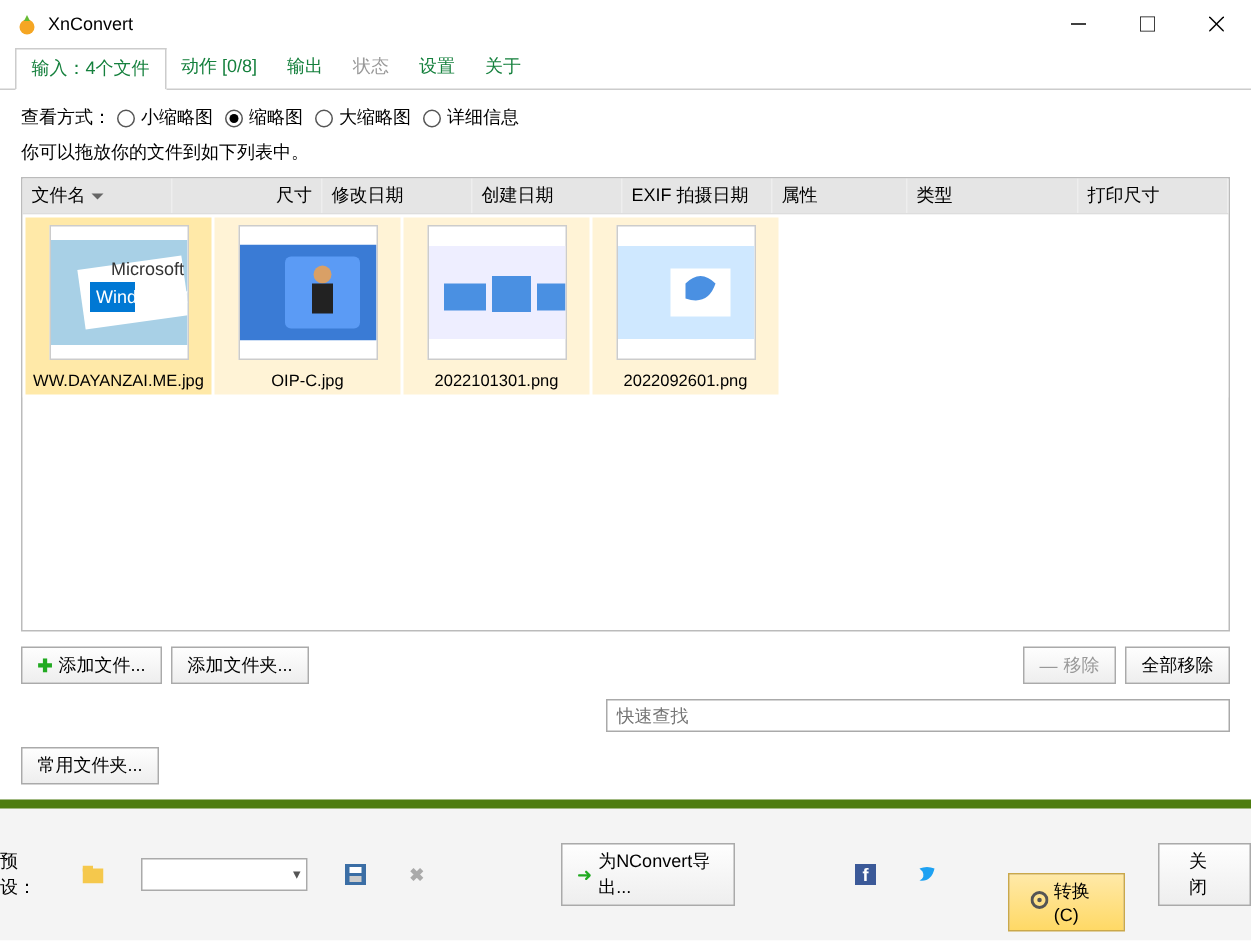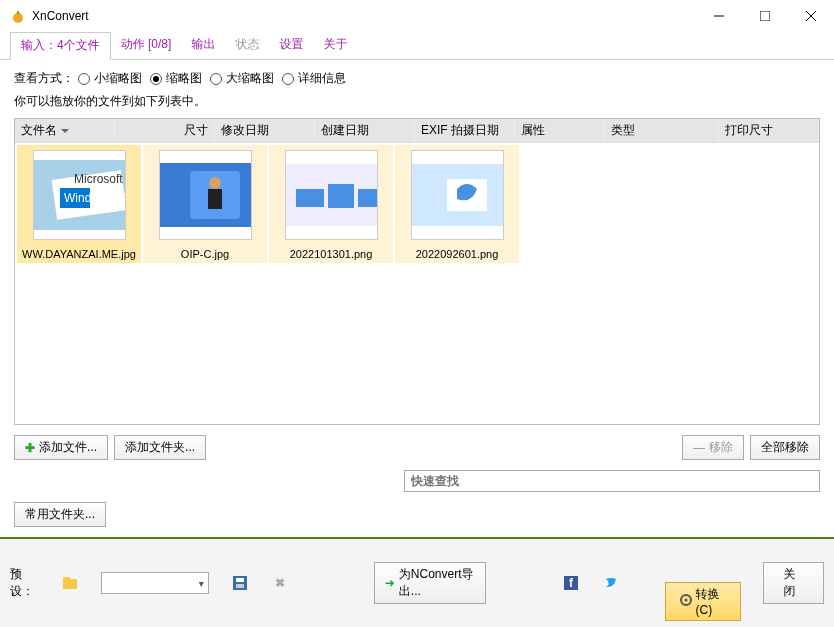--- a/index.html
+++ b/index.html
@@ -4,21 +4,21 @@
 <style>
 * { box-sizing: border-box; margin: 0; padding: 0; font-family: "Microsoft YaHei", sans-serif; font-size: 12px; }
 body { background: #fff; width: 834px; height: 627px; overflow: hidden; display: flex; flex-direction: column; }
 
 .titlebar { height: 32px; display: flex; align-items: center; padding: 0 0 0 10px; }
 .titlebar .icon { width: 16px; height: 16px; margin-right: 6px; }
 .titlebar .title { flex: 1; font-size: 12px; }
 .titlebar .winbtn { width: 46px; height: 32px; display: flex; align-items: center; justify-content: center; }
 
 .tabs { display: flex; border-bottom: 1px solid #ccc; padding: 0 10px; }
-.tab { padding: 4px 10px 5px 10px; cursor: default; color: #a21caf; }
+.tab { padding: 4px 10px 5px 10px; cursor: default; color: #15803d; }
 .tab.active { border: 1px solid #ccc; border-bottom: 1px solid #fff; margin-bottom: -1px; background: #fff; }
 .tab.disabled { color: #999; }
 
 .content { flex: 1; padding: 10px 14px; display: flex; flex-direction: column; }
 
 .viewrow { display: flex; align-items: center; gap: 4px; margin-bottom: 6px; }
 .viewrow label { display: flex; align-items: center; gap: 4px; margin-right: 4px; }
 .radio { width: 12px; height: 12px; border: 1px solid #555; border-radius: 50%; display: inline-flex; align-items: center; justify-content: center; }
 .radio.sel::after { content: ""; width: 6px; height: 6px; background: #000; border-radius: 50%; }
 
@@ -34,24 +34,24 @@
 .thumb .pic { width: 93px; height: 90px; background: #fff; border: 1px solid #ccc; display: flex; align-items: center; justify-content: center; overflow: hidden; position:relative; }
 .thumb .cap { margin-top: 8px; font-size: 11px; white-space: nowrap; overflow: hidden; text-overflow: ellipsis; max-width: 120px; text-align:center; }
 .thumb.sel { background: #ffe9a8; }
 
 .btnrow { display: flex; gap: 6px; margin-top: 10px; align-items: center; }
 .btn { border: 1px solid #aaa; background: linear-gradient(#fefefe,#eee); padding: 3px 10px; display: inline-flex; align-items: center; gap: 4px; }
 .btn.dis { color: #999; }
 .spacer { flex: 1; }
 
 .search { margin-top: 10px; display:flex; }
-.search input { flex:1; border: 1px solid #aaa; padding: 3px 6px; color:#777;font-weight:bold; }
+.search input { flex:1; border: 1px solid #aaa; padding: 3px 6px; color:#777; }
 .search .pad { width: 390px; }
 
-.footer { border-top: 2px solid #4d7c0f; padding: 6px 10px; display: flex; align-items: center; gap: 22px; background:#f4f4f4; }
+.footer { border-top: 6px solid #4d7c0f; padding: 6px 0; display: flex; align-items: center; gap: 22px; background:#f4f4f4; }
 .combo { border:1px solid #aaa; background:#fff; height:22px; width:130px; display:flex; align-items:center; justify-content:flex-end; padding:0 4px; }
 .combo::after{content:"▾"; font-size:10px; color:#555;}
 .iconbtn { width:22px; height:22px; border:1px solid transparent; display:flex; align-items:center; justify-content:center; border-radius:2px; }
 .ylbtn { background: linear-gradient(#ffe9a8,#ffd966); border:1px solid #caa84a; padding:3px 14px; display:flex; align-items:center; gap:4px;margin-top:37px;}
 </style>
 </head>
 <body>
 
 <div class="titlebar">
   <span class="icon">

